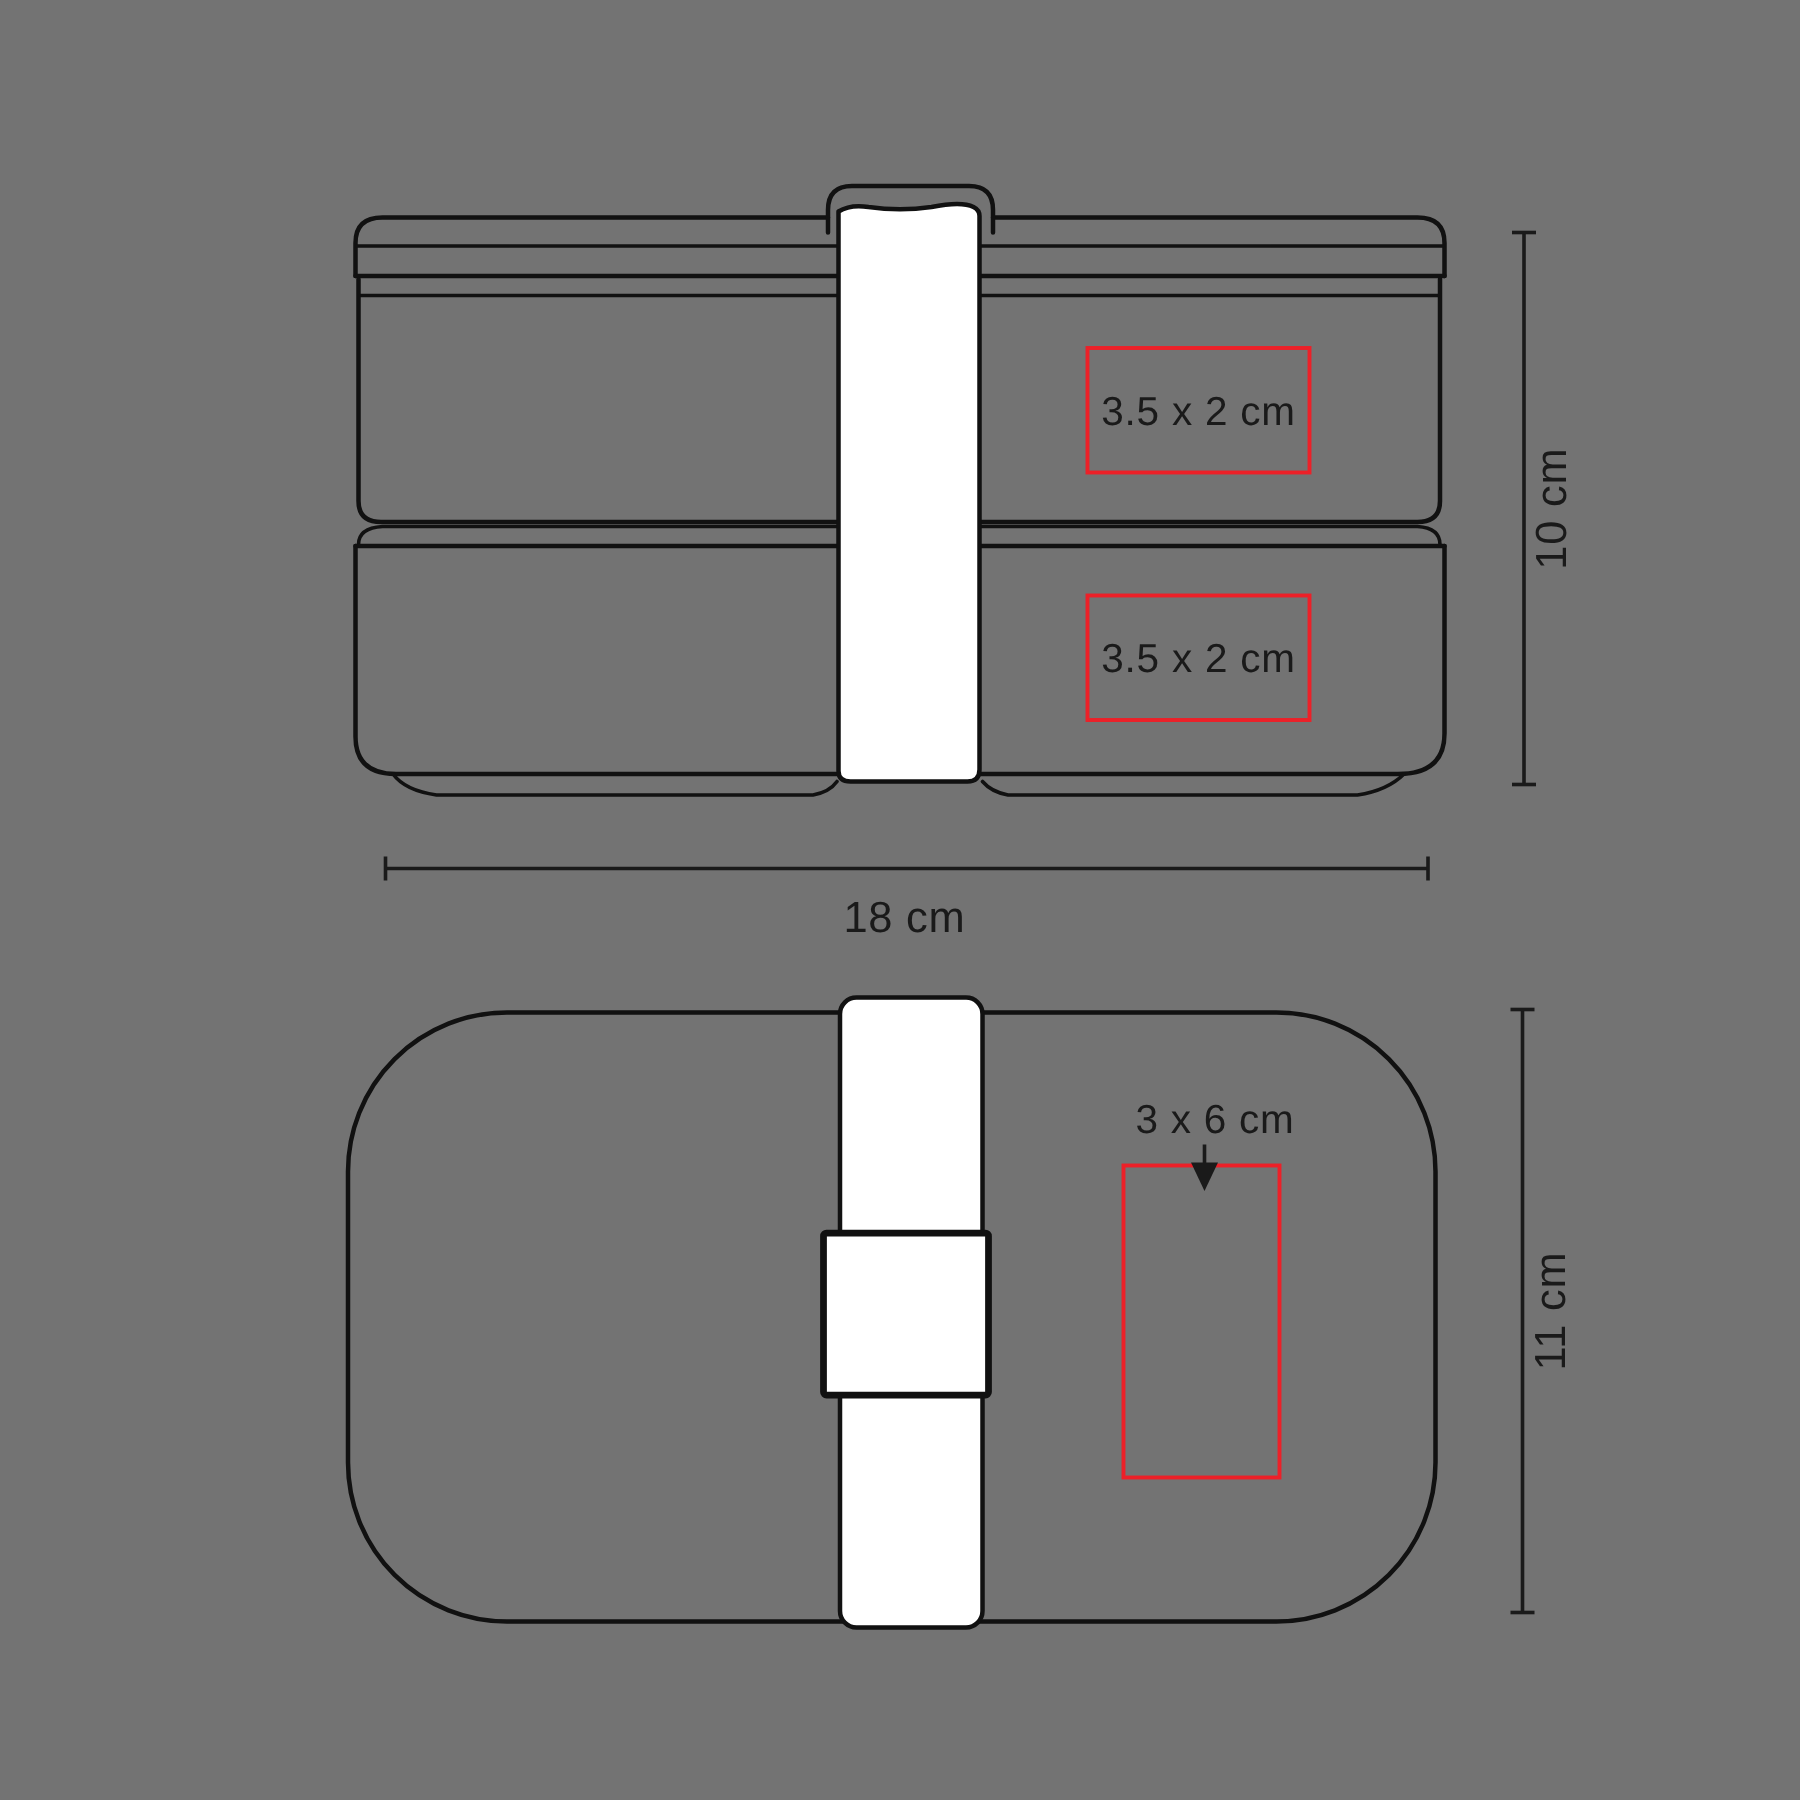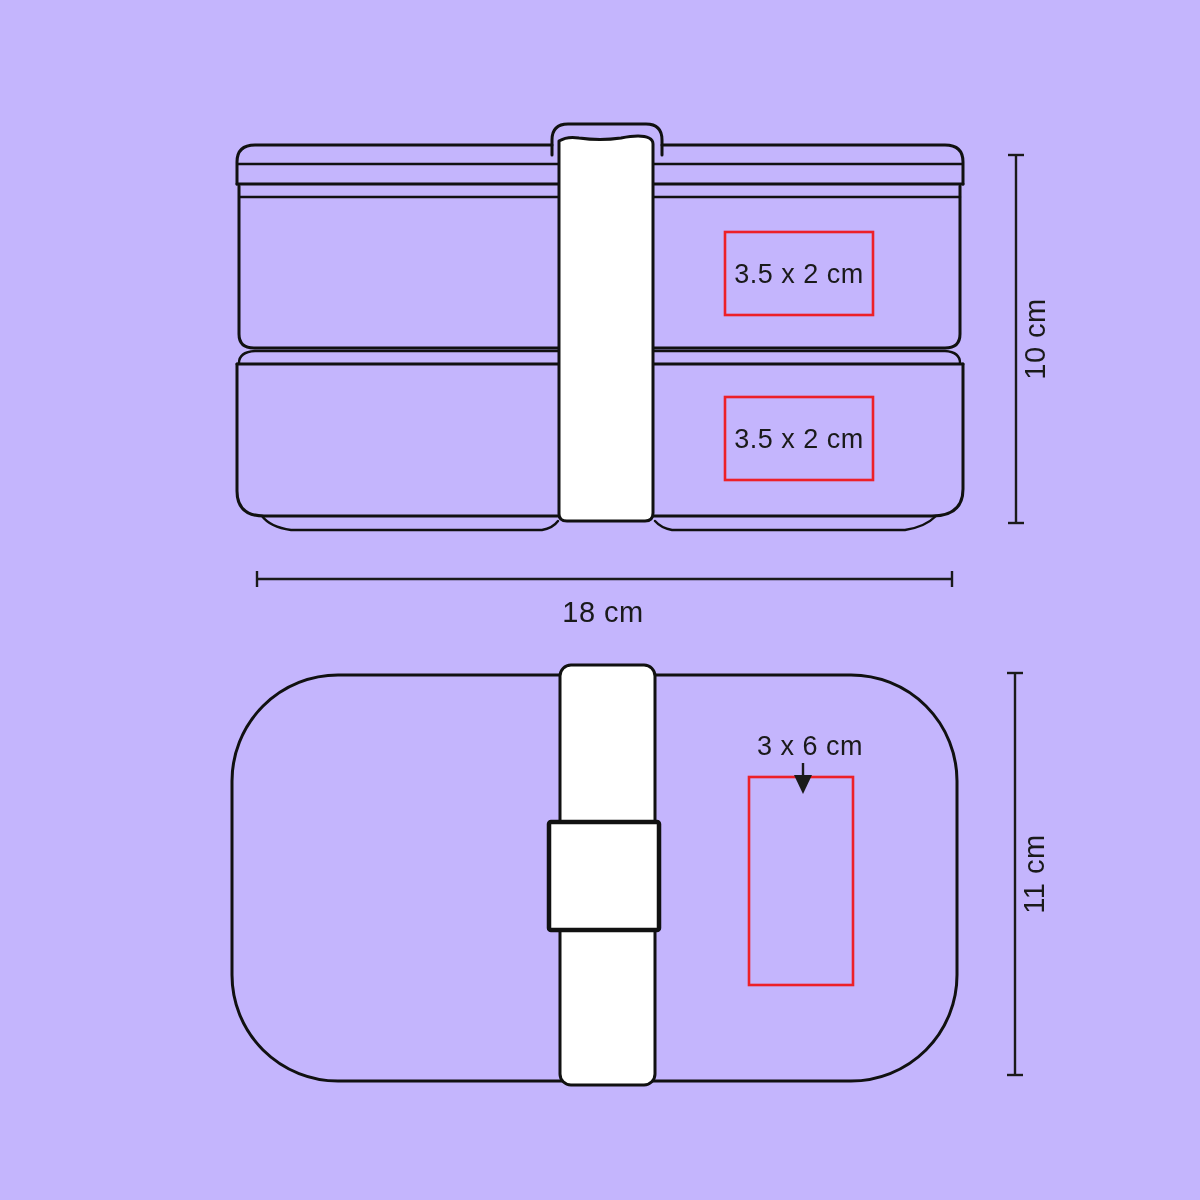--- a/index.html
+++ b/index.html
@@ -5,21 +5,21 @@
   html, body {
     margin: 0;
     padding: 0;
     background: #ffffff;
     font-family: "Liberation Sans", sans-serif;
   }
   .canvas {
     position: relative;
     width: 1200px;
     height: 1200px;
-    background: #c4b5fd;
+    background: #737373;
     overflow: hidden;
   }
   svg { display: block; }
 
   
   .ln {
     fill: none;
     stroke: #111111;
     stroke-width: 3;
     stroke-linecap: round;

